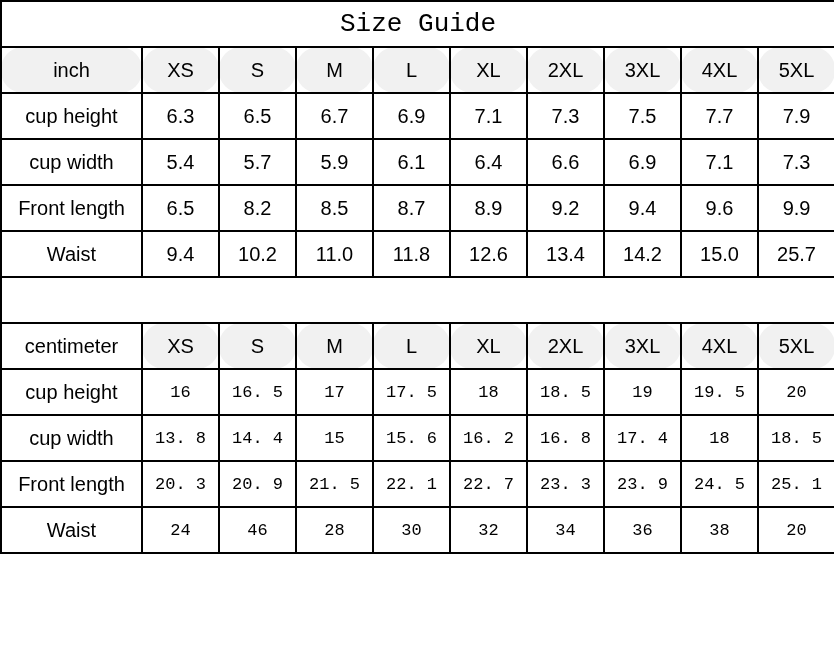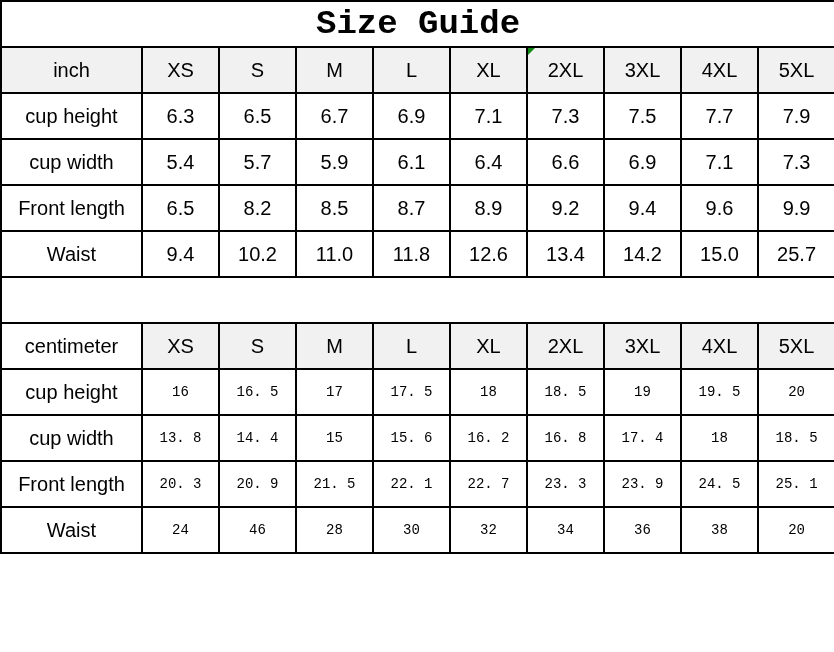--- a/index.html
+++ b/index.html
@@ -19,38 +19,38 @@
   td {
     border: 2px solid var(--border-color, #000);
     height: 46px;
     padding: 0;
     text-align: center;
     vertical-align: middle;
     overflow: hidden;
   }
   .title-cell {
     font-family: "Liberation Mono", monospace;
-    font-size: 34px;
-    font-weight: 700;
+    font-size: 26px;
+    font-weight: 400;
     letter-spacing: 0px;
     margin-top: 21px;
   }
-  .gray { background: var(--header-bg, #f1f1f1); }
+  .gray { background: var(--header-bg, #f1f1f1); border-radius: 22px; }
   .unit-cell, .label-cell, .size-cell {
     font-family: "Liberation Sans", sans-serif;
     font-size: 20px;
   }
   .size-cell { position: relative; }
   .value-cell.inch-val {
     font-family: "Liberation Sans", sans-serif;
     font-size: 20px;
   }
   .value-cell.cm-val {
     font-family: "Liberation Mono", monospace;
-    font-size: 14px;
+    font-size: 17px;
   }
   .gap-cell { height: 46px; background: #fff; }
   .footer-cell {
     font-family: "Liberation Mono", monospace;
     font-size: 22px;
     font-weight: 700;
     letter-spacing: 0.2px;
     white-space: nowrap;
   }
   .flag {

